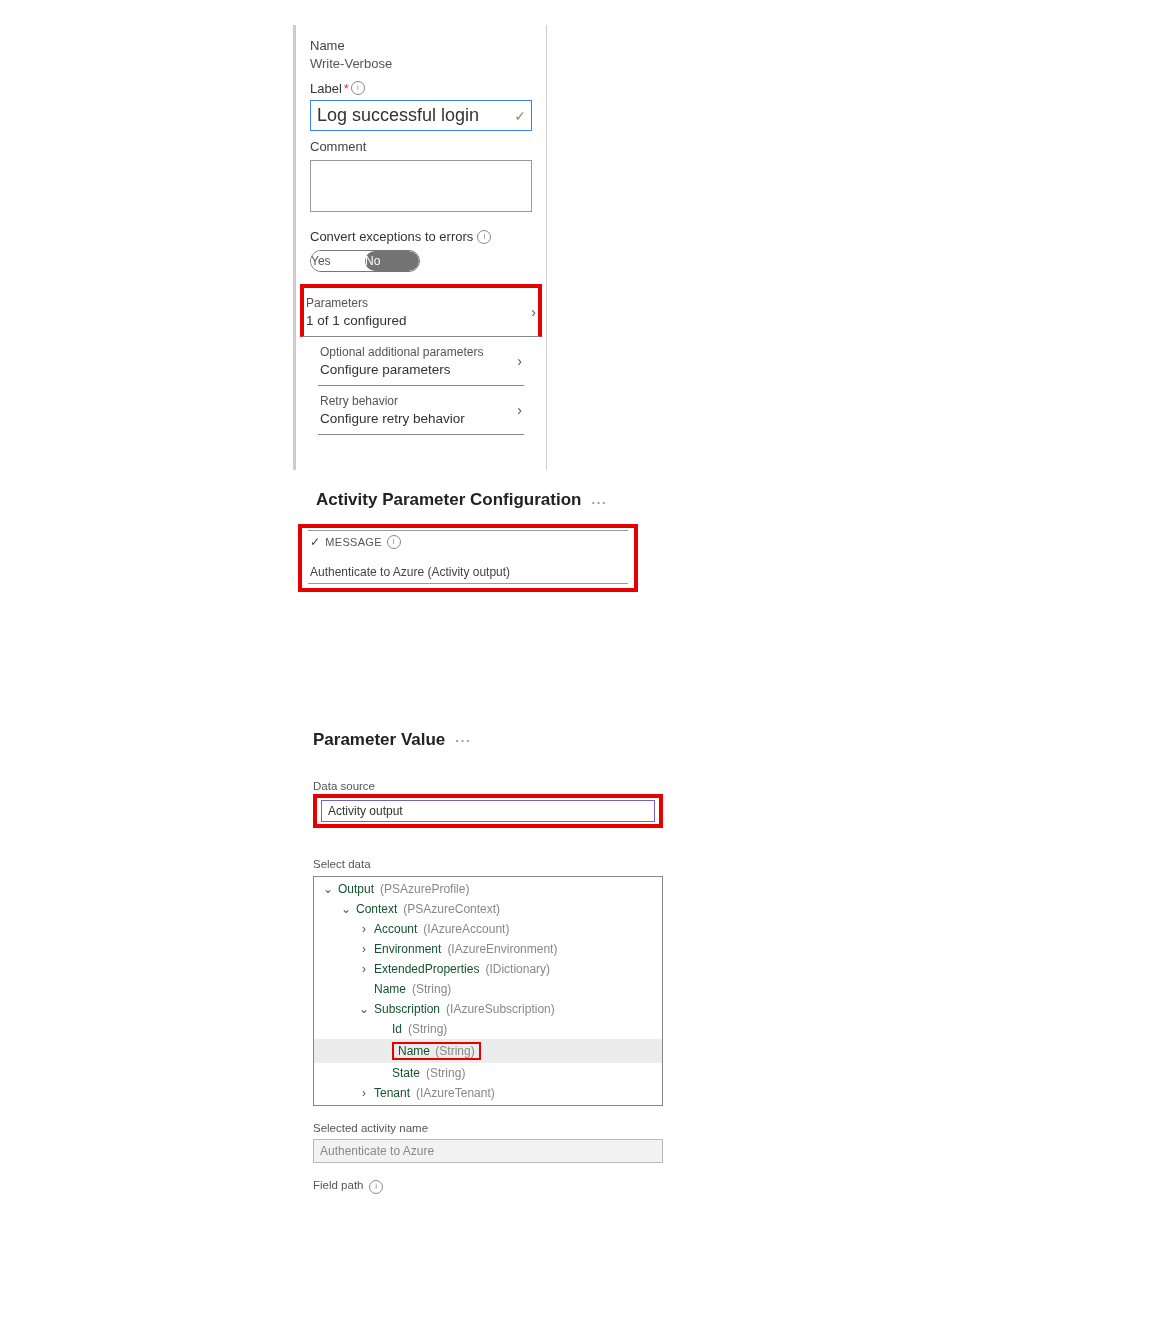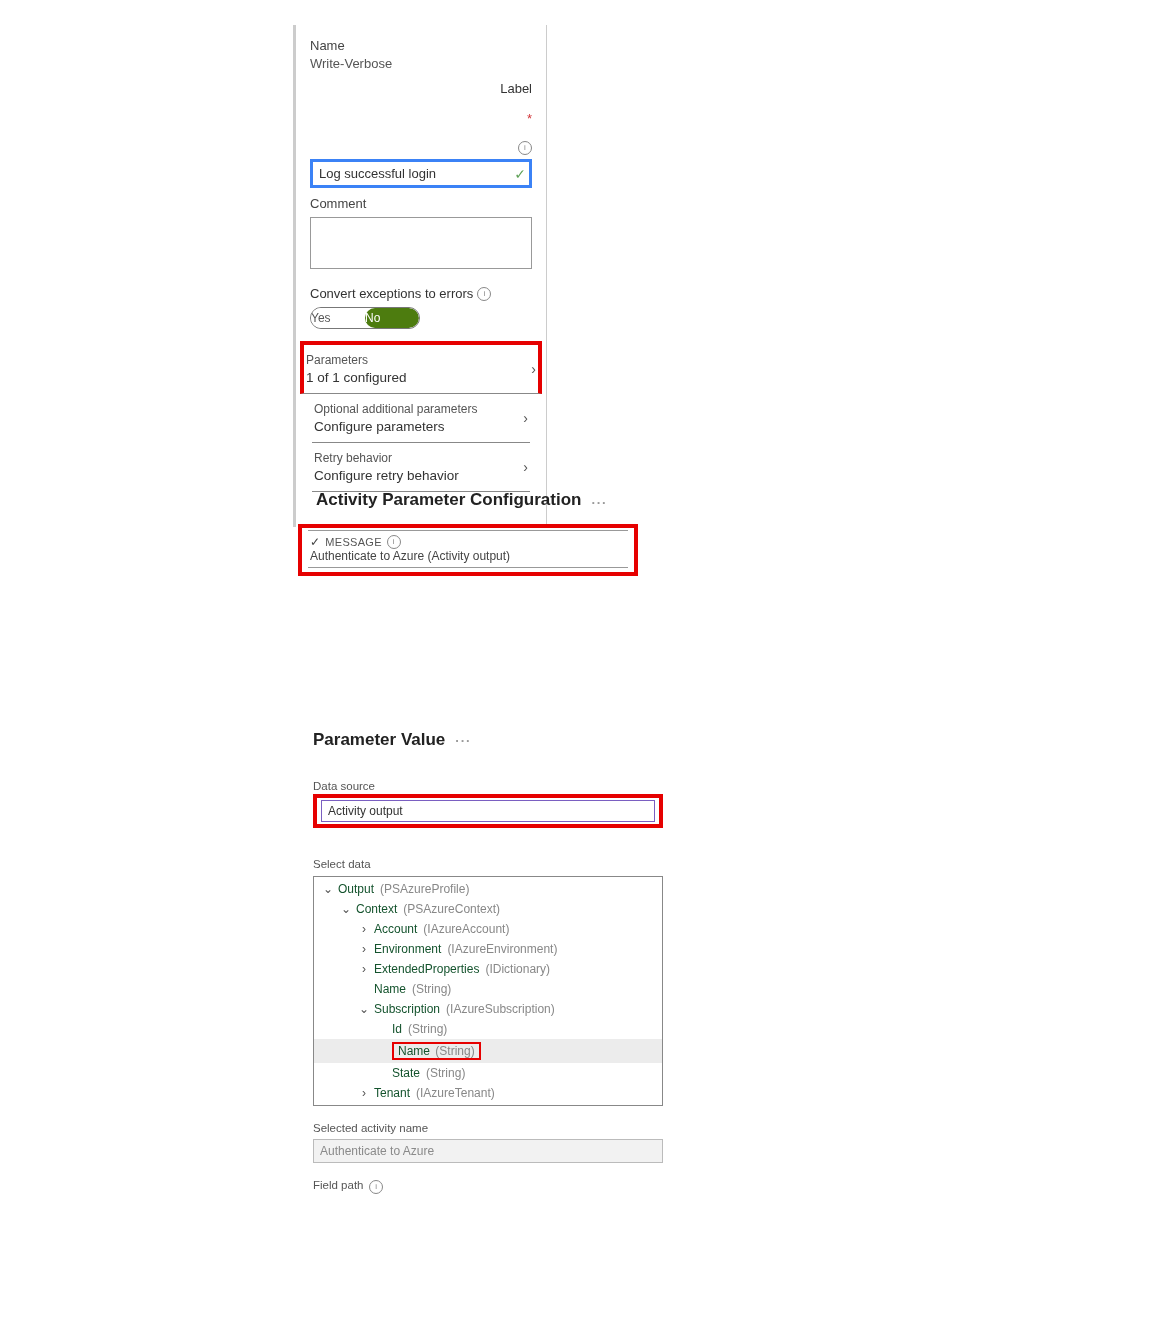--- a/index.html
+++ b/index.html
@@ -23,33 +23,33 @@
     left: 293px;
     top: 25px;
     width: 250px;
     border-left: 3px solid #ccc;
     border-right: 1px solid #ccc;
     padding: 5px 0 35px 0;
   }
   .panel1-inner { padding: 0 14px; }
   .label-text { color: #444; display: block; margin-top: 8px; }
   .name-value { color: #555; margin: 3px 0 10px 0; }
-  .label-row { display: flex; align-items: flex-end; gap: 15px; flex-direction: column; }
+  .label-row { display: flex; align-items: flex-start; gap: 2px; }
   .req { color: #d13438; }
   .info-icon {
     display: inline-flex; align-items: center; justify-content: center;
     width: 12px; height: 12px; border: 1px solid #888; border-radius: 50%;
     font-size: 8px; color: #888; line-height: 1;
   }
   .label-input-wrap { position: relative; margin-top: 4px; }
   .label-input {
     width: 100%; box-sizing: border-box;
-    border: 3px solid #3b82f6;
+    border: 1px solid #3b82f6;
     padding: 4px 12px 4px 6px;
-    font-size: 13px; color: #333;
+    font-size: 18px; color: #333;
     outline: none;
     background: #fff;
   }
   .check-in-input {
     position: absolute; right: 6px; top: 50%; transform: translateY(-50%);
     color: #5fa157; font-size: 14px;
   }
   .comment-box {
     width: 100%; box-sizing: border-box;
     height: 52px;
@@ -59,27 +59,27 @@
     padding: 4px 6px;
     font-family: inherit; font-size: 13px;
   }
   .convert-row { margin-top: 14px; display: flex; align-items: center; gap: 4px; }
   .toggle {
     display: flex; width: 108px; border: 1px solid #777; border-radius: 14px;
     margin-top: 6px; overflow: hidden; font-size: 12px;
   }
   .toggle > div { flex: 1; padding: 3px 0; cursor: pointer; }
   .toggle .yes { color: #555; background: #fff; }
-  .toggle .no  { color: #fff; background: #4d7c0f; border-radius: 14px; }
+  .toggle .no  { color: #fff; background: #737373; border-radius: 14px; }
 
   .section-list { margin-top: 12px; }
   .section-item {
     border-bottom: 1px solid #888;
     padding: 8px 2px 8px 2px;
-    margin: 0 16px;
+    margin: 0 22px;
     position: relative;
     cursor: pointer;
   }
   .section-title { font-size: 12px; color: #555; }
   .section-sub { font-size: 13.5px; color: #333; margin-top: 3px; }
   .chev {
     position: absolute; right: 2px; top: 50%; transform: translateY(-50%);
     color: #555; font-size: 14px;
   }
   .red-box { border: 4px solid #e60000; }
@@ -100,21 +100,21 @@
   .msg-outer {
     border: 4px solid #e60000;
     padding: 2px 6px 4px 6px;
   }
   .msg-box { border-top: 1px solid #999; border-bottom: 1px solid #999; padding: 4px 2px; }
   .msg-head {
     display: flex; align-items: center; gap: 5px;
     font-size: 11px; color: #555; letter-spacing: 0.3px;
   }
   .msg-check { color: #444; font-size: 12px; }
-  .msg-value { font-size: 12px; color: #444; margin-top: 0; }
+  .msg-value { font-size: 12px; color: #444; margin-top: 16px; }
 
   
   .panel3 {
     position: absolute;
     left: 313px;
     top: 730px;
     width: 350px;
   }
   .panel3 h2 {
     font-size: 17px; font-weight: 600; color: #222;

